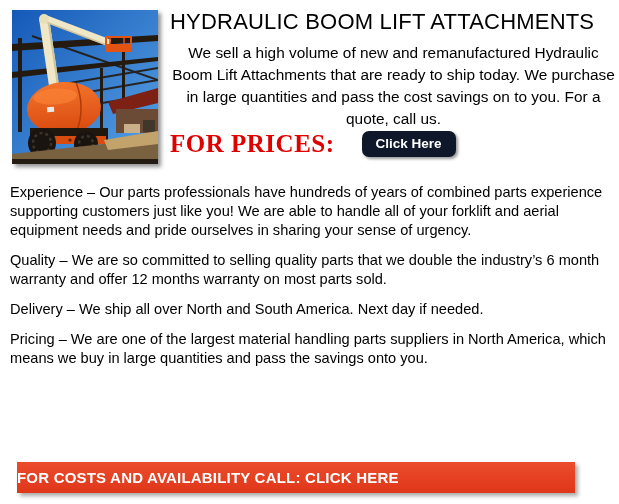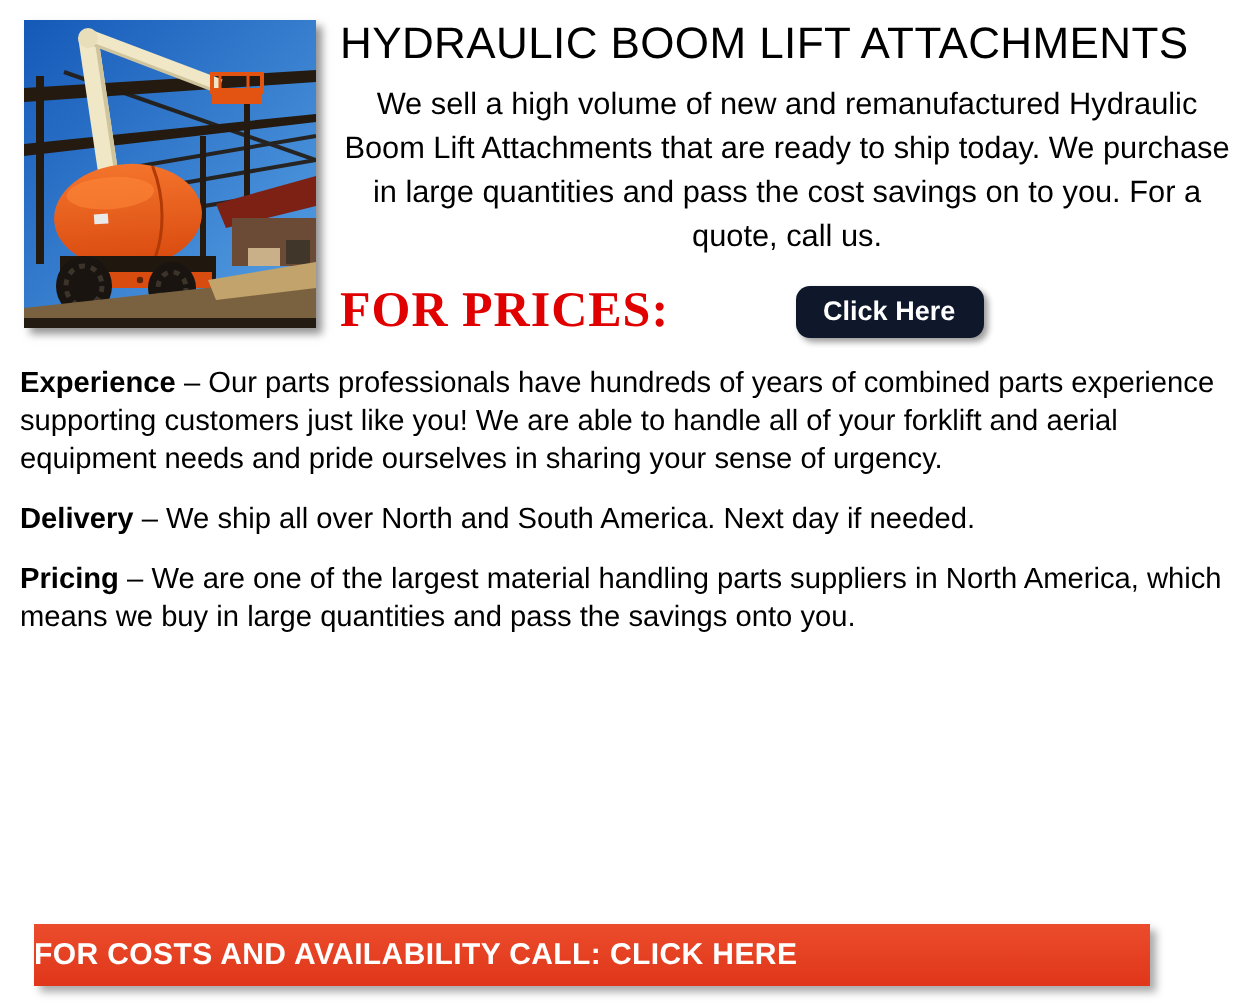--- a/index.html
+++ b/index.html
@@ -17,40 +17,40 @@
   }
   .photo svg{display:block;width:100%;height:100%;}
 
   
   .hero{position:absolute;left:170px;top:11px;width:447px;}
   .heading{
     font-size:22px;font-weight:400;letter-spacing:.2px;
     margin:0 0 9px 0;line-height:22px;
   }
   .intro{font-size:15.4px;line-height:22px;margin:0;text-align:center;}
-  .prices-row{display:flex;align-items:center;margin-top:12px;gap:36px;}
+  .prices-row{display:flex;align-items:center;}
   .for-prices{
     font-family:"Liberation Serif",serif;font-weight:700;
     font-size:25px;color:#e00000;letter-spacing:.5px;
   }
   .click-btn{
     margin-left:27px;display:inline-block;cursor:pointer;
     background:#0f172a;color:#ffffff;
     font-size:13.5px;font-weight:700;line-height:16px;
     padding:5px 14px;border-radius:7px;border:0;
     box-shadow:2px 2px 3px #9a9a9a;text-decoration:none;
   }
 
   
   .features{
     position:absolute;left:10px;top:183px;width:602px;
     font-size:14.6px;line-height:19px;
   }
   .features p{margin:0 0 11px 0;}
-  .features b{font-weight:700;}
+  .features b{font-weight:400;}
 
   
   .banner{
     position:absolute;left:17px;top:462px;width:558px;height:31px;
     background:linear-gradient(#eb4c2c,#e0361a);
     box-shadow:3px 3px 4px #aaaaaa;
     color:#ffffff;font-size:15px;font-weight:700;letter-spacing:.2px;
     text-align:left;line-height:31px;cursor:pointer;text-decoration:none;
     display:block;
   }
@@ -133,17 +133,18 @@
   <h1 class="heading">HYDRAULIC BOOM LIFT ATTACHMENTS</h1>
   <p class="intro">We sell a high volume of new and remanufactured Hydraulic Boom Lift Attachments that are ready to ship today.  We purchase in large quantities and pass the cost savings on to you. For a quote, call us.</p>
   <div class="prices-row">
     <span class="for-prices">FOR PRICES:</span>
     <a class="click-btn" href="#">Click Here</a>
   </div>
 </div>
 
 <div class="features">
   <p><b>Experience</b><span> – Our parts professionals have hundreds of years of combined parts experience supporting customers just like you!  We are able to handle all of your forklift and aerial equipment needs and pride ourselves in sharing your sense of urgency.</span></p>
+  <p><b>Quality</b><span> – We are so committed to selling quality parts that we double the industry’s 6 month warranty and offer 12 months warranty on most parts sold.</span></p>
   <p><b>Delivery</b><span> – We ship all over North and South America.  Next day if needed.</span></p>
   <p><b>Pricing</b><span> – We are one of the largest material handling parts suppliers in North America, which means we buy in large quantities and pass the savings onto you.</span></p>
 </div>
 
 <a class="banner" href="#">FOR COSTS AND AVAILABILITY CALL: CLICK HERE</a>
 
 </body></html>

